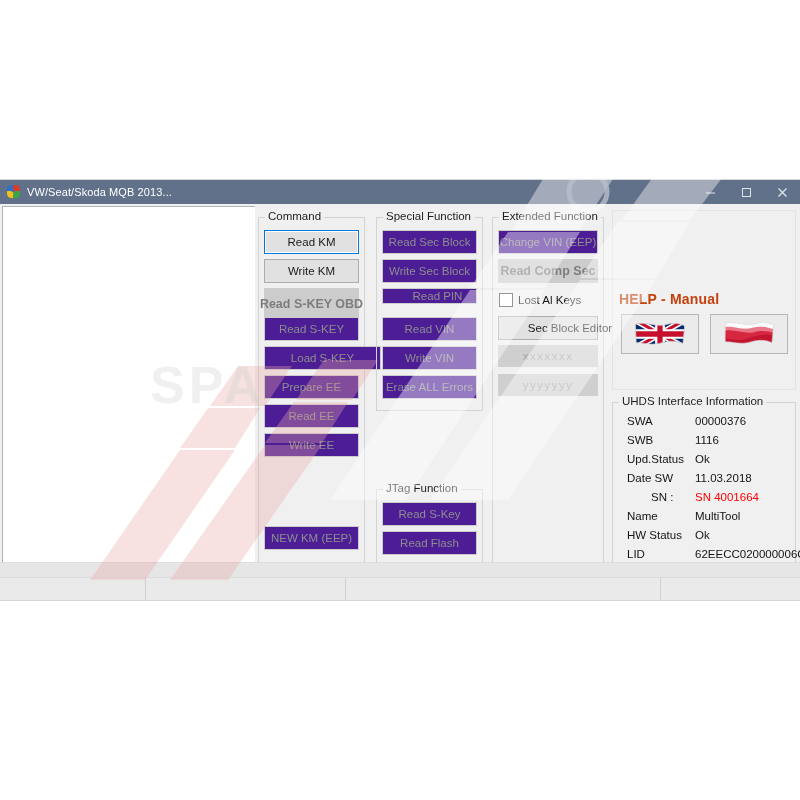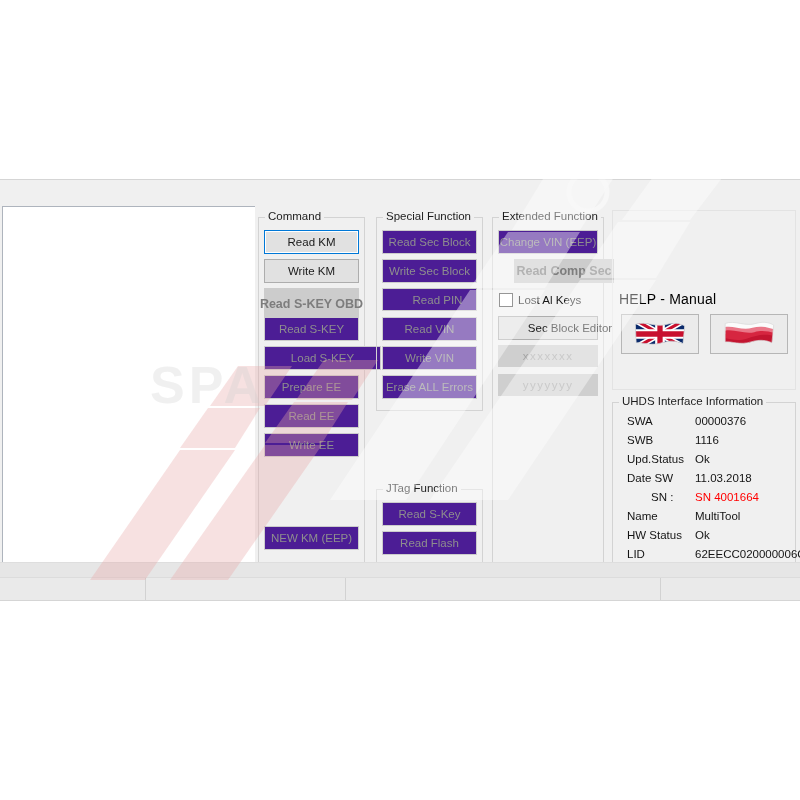--- a/index.html
+++ b/index.html
@@ -189,22 +189,22 @@
     border: 1px solid #4d4d4d;
     background: #ffffff;
     margin-right: 5px;
     flex: none;
   }
 
   
   .help-title {
     position: absolute;
     font-size: 14px;
-    font-weight: normal;
-    color: #000000;
+    font-weight: bold;
+    color: #c2410c;
     letter-spacing: 0.2px;
     white-space: nowrap;
   }
   .flag-btn {
     position: absolute;
     box-sizing: border-box;
     background: #ebebeb;
     border: 1px solid #b6b6b6;
     display: flex;
     align-items: center;
@@ -280,20 +280,48 @@
     pointer-events: none;
   }
 </style>
 </head>
 <body>
 
 <div id="root">
 
   <div class="window">
 
+    <div class="titlebar">
+      <span class="title-icon">
+        <i class="p1"></i>
+          <i class="p2"></i>
+          <i class="p3"></i>
+          <i class="p4"></i>
+      </span>
+      <span class="title-text">VW/Seat/Skoda MQB 2013...</span>
+
+      <div class="win-buttons">
+        <div class="win-btn">
+          <svg width="11" height="11" viewBox="0 0 11 11">
+              <line x1="1" y1="6" x2="10" y2="6" stroke="#dfe4ec" stroke-width="1"></line>
+            </svg>
+        </div>
+        <div class="win-btn">
+          <svg width="11" height="11" viewBox="0 0 11 11">
+              <rect x="1.5" y="1.5" width="8" height="8" fill="none" stroke="#dfe4ec" stroke-width="1"></rect>
+            </svg>
+        </div>
+        <div class="win-btn">
+          <svg width="11" height="11" viewBox="0 0 11 11">
+              <line x1="1.5" y1="1.5" x2="9.5" y2="9.5" stroke="#dfe4ec" stroke-width="1.2"></line>
+              <line x1="9.5" y1="1.5" x2="1.5" y2="9.5" stroke="#dfe4ec" stroke-width="1.2"></line>
+            </svg>
+        </div>
+      </div>
+    </div>
 
     <div class="client">
 
       <div class="log-panel"></div>
       <div class="splitter"></div>
 
       <div class="group" style="left:258px; top:13px; width:105px; height:355px;">
         <span class="legend">Command</span>
 
         <div class="btn focused" style="left:5px; top:12px;  width:95px; height:24px;">Read KM</div>
@@ -305,38 +333,38 @@
         <div class="btn disabled" style="left:5px; top:186px; width:95px; height:24px;">Read EE</div>
         <div class="btn disabled" style="left:5px; top:215px; width:95px; height:24px;">Write EE</div>
         <div class="btn disabled" style="left:5px; top:308px; width:95px; height:24px;">NEW KM (EEP)</div>
       </div>
 
       <div class="group" style="left:376px; top:13px; width:105px; height:192px;">
         <span class="legend">Special Function</span>
 
         <div class="btn disabled" style="left:5px; top:12px;  width:95px; height:24px;">Read Sec Block</div>
         <div class="btn disabled" style="left:5px; top:41px;  width:95px; height:24px;">Write Sec Block</div>
-        <div class="btn disabled" style="left:5px; top:70px;  width:95px; height:23px;padding-left:16px;">Read PIN</div>
+        <div class="btn disabled" style="left:5px; top:70px;  width:95px; height:16px;padding-left:16px;">Read PIN</div>
         <div class="btn disabled" style="left:5px; top:99px;  width:95px; height:24px;">Read VIN</div>
         <div class="btn disabled" style="left:5px; top:128px; width:95px; height:24px;">Write VIN</div>
         <div class="btn disabled" style="left:5px; top:157px; width:95px; height:24px;">Erase ALL Errors</div>
       </div>
 
       <div class="group" style="left:376px; top:285px; width:105px; height:83px;">
         <span class="legend">JTag Function</span>
 
         <div class="btn disabled" style="left:5px; top:12px; width:95px; height:24px;">Read S-Key</div>
         <div class="btn disabled" style="left:5px; top:41px; width:95px; height:24px;">Read Flash</div>
       </div>
 
       <div class="group" style="left:492px; top:13px; width:110px; height:355px;">
         <span class="legend">Extended Function</span>
 
         <div class="btn disabled" style="left:5px; top:12px;  width:100px; height:24px;">Change VIN (EEP)</div>
-        <div class="btn disabled-bold" style="left:21px; top:41px;  width:100px; height:24px;">Read Comp Sec</div>
+        <div class="btn disabled-bold" style="left:5px; top:41px;  width:100px; height:24px;">Read Comp Sec</div>
 
         <div class="checkrow" style="left:6px; top:75px;">
           <span class="checkbox"></span>
           <span>Lost Al Keys</span>
         </div>
 
         <div class="btn enabled" style="left:5px; top:98px;  width:100px; height:24px;padding-left:44px;">Sec Block Editor</div>
         <div class="btn txtbox-disabled" style="left:5px; top:127px; width:100px; height:22px;">xxxxxxx</div>
         <div class="btn txtbox-disabled" style="left:5px; top:156px; width:100px; height:22px;">yyyyyyy</div>
       </div>

